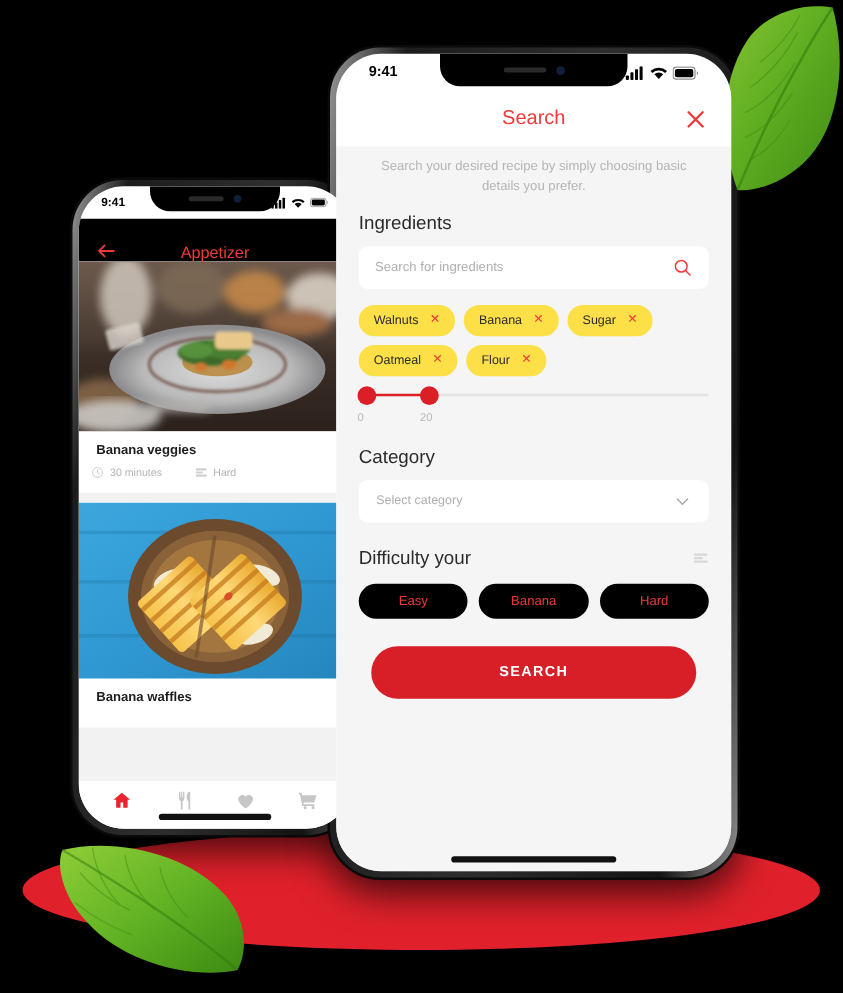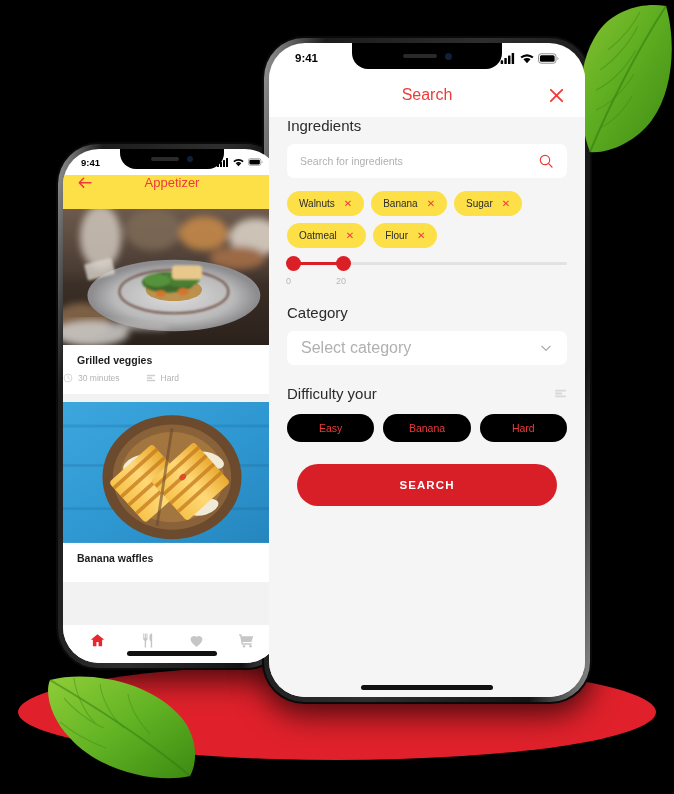--- a/index.html
+++ b/index.html
@@ -77,37 +77,37 @@
   
   #phone-left { left: 56px; top: 142px; width: 232px; height: 528px; }
   #phone-left .screen { background: #fff; }
   #phone-left .statusbar { height: 26px; padding: 0 18px; font-size: 9.5px; }
   #phone-left .notch { width: 104px; height: 20px; }
   #phone-left .notch .speaker { width: 28px; height: 3.5px; }
   #phone-left .notch .cam { width: 6px; height: 6px; }
 
   .l-header {
     position: absolute; top: 26px; left: 0; right: 0; height: 34px;
-    display: flex; align-items: flex-start; background: #fde047;
+    display: flex; align-items: flex-end; background: #000000;
     z-index: 10;
   }
   .l-back { position: absolute; left: 14px; width: 16px; height: 16px; }
   .l-title {
     width: 100%; text-align: center;
     color: #EE3A3A; font-size: 13px; font-weight: 400;
   }
 
   .l-body {
     position: absolute; top: 60px; left: 0; right: 0; bottom: 38px;
     background: #f2f2f2; overflow: hidden;
   }
   .card { background: #fff; margin-bottom: 8px; }
   .card-img { width: 100%; display: block; }
   .card-title { font-size: 10.5px; font-weight: 700; color: #1d1d1d; padding: 9px 14px 0; }
-  .card-meta { display: flex; gap: 26px; padding: 7px 0 11px; align-items: flex-end; }
+  .card-meta { display: flex; gap: 26px; padding: 7px 10px 11px; align-items: flex-end; }
   .meta { display: flex; align-items: center; gap: 5px; font-size: 8.5px; color: #b3b3b3; }
 
   .l-tabbar {
     position: absolute; bottom: 0; left: 0; right: 0; height: 38px;
     background: #fff; display: flex; align-items: center;
     justify-content: space-around; padding: 0 10px 8px;
     z-index: 12;
   }
   .tab-ico { width: 17px; height: 17px; }
 
@@ -153,21 +153,21 @@
   .track { position: absolute; top: 8px; left: 0; right: 0; height: 2.5px; background: #e2e2e2; border-radius: 2px; }
   .track-fill { position: absolute; top: 8px; height: 2.5px; background: #DB1F27; border-radius: 2px; }
   .knob { position: absolute; top: 2px; width: 15px; height: 15px; border-radius: 50%; background: #DB1F27; }
   .tick { position: absolute; top: 22px; font-size: 9px; color: #b9b9b9; }
 
   .select {
     background: #fff; border-radius: 7px; height: 34px;
     display: flex; align-items: center; justify-content: space-between;
     padding: 0 14px;
   }
-  .select .ph { font-size: 16px; color: #b0b0b0; }
+  .select .ph { font-size: 10px; color: #b0b0b0; }
 
   .levels { display: flex; gap: 9px; margin-top: 12px; }
   .level {
     flex: 1; background: #000000; border-radius: 15px; height: 28px;
     display: flex; align-items: center; justify-content: center;
     font-size: 10.5px; color: #EE3A3A;
   }
 
   .search-btn {
     margin: 22px 10px 0; height: 42px; border-radius: 21px;
@@ -262,21 +262,21 @@
               <rect x="116" y="60" width="32" height="15" rx="4" fill="#e8c98b"></rect>
               <ellipse cx="128" cy="88" rx="6" ry="4" fill="#d2762f"></ellipse>
               <ellipse cx="104" cy="90" rx="5" ry="3.5" fill="#d2762f"></ellipse>
             </g>
             <g filter="url(#bl1)" opacity=".9">
               <ellipse cx="30" cy="132" rx="40" ry="14" fill="#c9c6c2"></ellipse>
               <rect x="52" y="120" width="60" height="8" rx="4" fill="#b9b6b2"></rect>
             </g>
             <rect x="24" y="55" width="30" height="18" rx="2" fill="#d9d4cc" opacity=".8" filter="url(#bl2)" transform="rotate(-14 39 64)"></rect>
           </svg>
-          <div class="card-title">Grilled veggies</div>
+          <div class="card-title">Banana veggies</div>
           <div class="card-meta">
             <span class="meta">
               <svg width="10" height="10" viewBox="0 0 24 24">
                 <circle cx="12" cy="12" r="9.5" fill="none" stroke="#c9c9c9" stroke-width="1.8"></circle>
                 <path d="M12 6.6V12l3.6 2.4" fill="none" stroke="#c9c9c9" stroke-width="1.8" stroke-linecap="round"></path>
               </svg>
               <span>30 minutes</span>
             </span>
             <span class="meta">
               <svg width="10" height="10" viewBox="0 0 24 24">
@@ -401,20 +401,21 @@
 
       <div class="r-header">
         <div class="r-title">Search</div>
         <svg class="r-close" viewBox="0 0 24 24">
           <path d="M4 4 20 20M20 4 4 20" fill="none" stroke="#EE3A3A" stroke-width="2.6" stroke-linecap="round"></path>
         </svg>
       </div>
 
       <div class="r-body">
 
+        <div class="subtitle">Search your desired recipe by simply choosing basic details you prefer.</div>
 
         <div class="sec-title">Ingredients</div>
 
         <div class="searchbox">
           <span class="ph">Search for ingredients</span>
           <svg width="16" height="16" viewBox="0 0 24 24">
             <circle cx="10.5" cy="10.5" r="7" fill="none" stroke="#EE3A3A" stroke-width="1.8"></circle>
             <path d="M15.6 15.6 21 21" stroke="#EE3A3A" stroke-width="1.8" stroke-linecap="round" fill="none"></path>
           </svg>
         </div>

